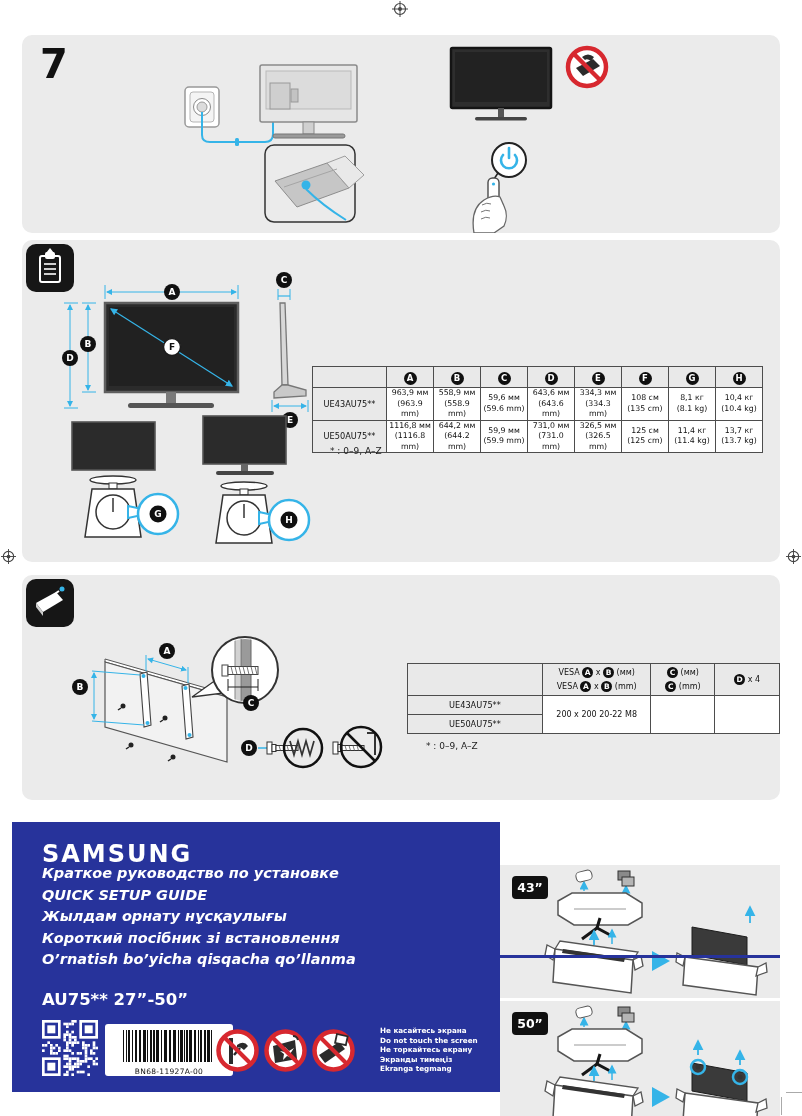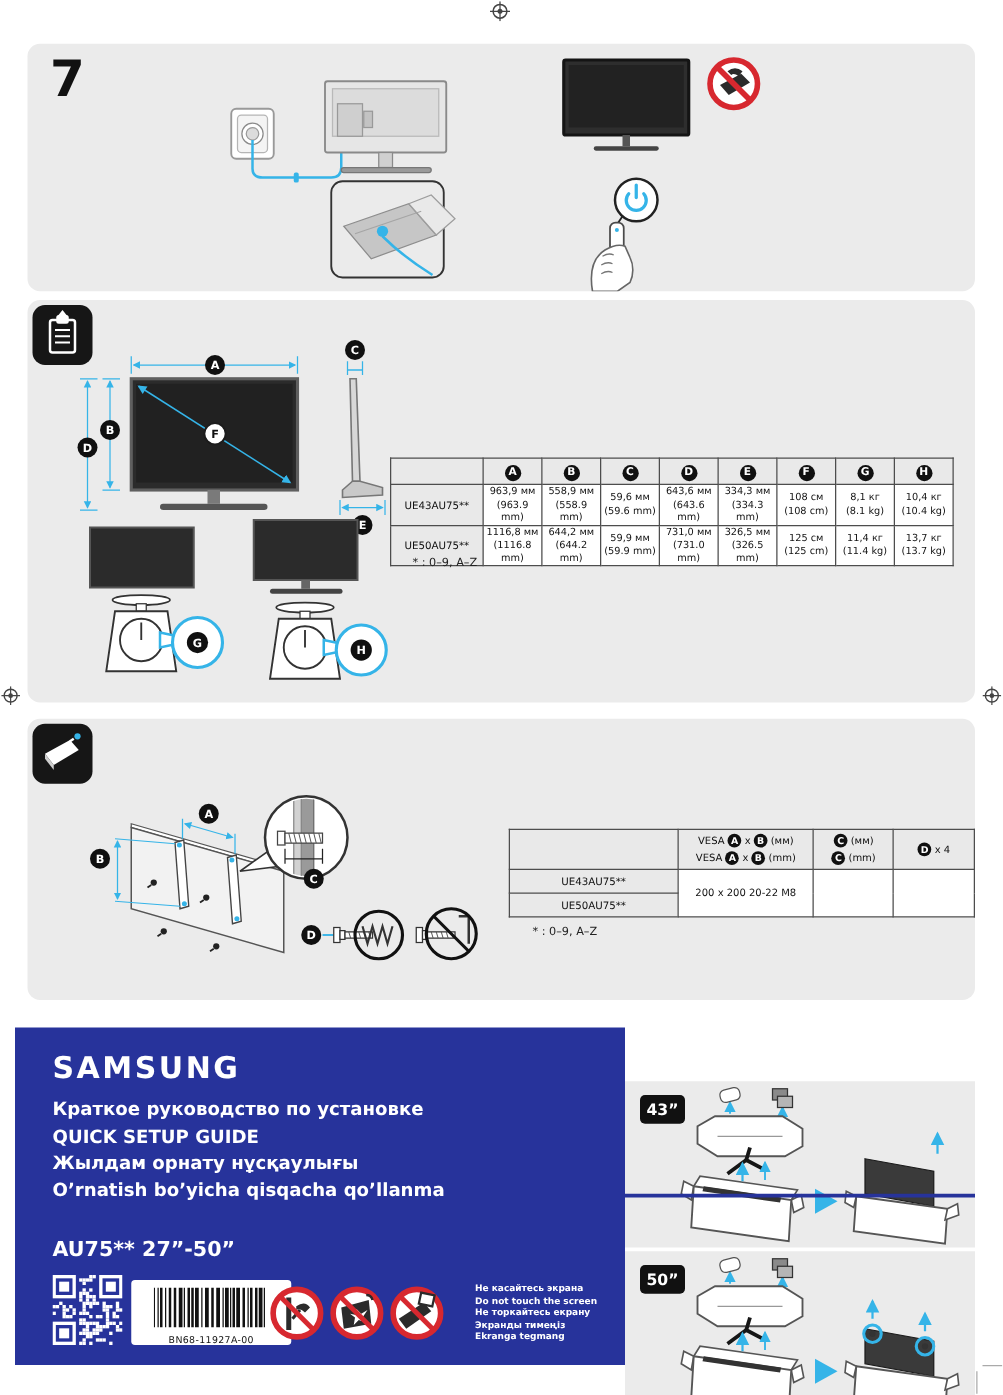--- a/index.html
+++ b/index.html
@@ -35,21 +35,21 @@
   .vesa-table th,.vesa-table td{border:1px solid #4d4d4d;text-align:center;vertical-align:middle;
       font-size:8px;color:#111;padding:0;}
   .vesa-table th{height:32px;background:#e9e9e9;font-weight:normal;line-height:14px;}
   .vesa-table td{height:19px;background:#fff;}
   .vesa-table td.model{background:#e9e9e9;font-size:8.2px;}
   .c1{width:137px;} .c2{width:111px;} .c3{width:65px;} .c4{width:66px;}
 
   
   .blue-panel{position:absolute;left:12px;top:822px;width:488px;height:270px;background:var(--samsung-blue);color:#fff;}
   .brand{position:absolute;left:30px;top:18px;font-size:24px;font-weight:bold;letter-spacing:2px;}
-  .titles{position:absolute;left:30px;top:56px;list-style:none;}
+  .titles{position:absolute;left:30px;top:41px;list-style:none;font-style:italic;}
   .titles li{font-size:14.5px;font-weight:bold;line-height:21.5px;white-space:nowrap;}
   .model-range{position:absolute;left:30px;top:168px;font-size:16.5px;font-weight:bold;}
   .qr{position:absolute;left:30px;top:198px;}
   .barcode{position:absolute;left:93px;top:202px;width:128px;height:52px;background:#fff;border-radius:3px;color:#111;text-align:center;}
   .barcode-text{font-size:7.5px;margin-top:1px;letter-spacing:0.3px;}
   .warn-icon{position:absolute;top:206px;}
   .warn-texts{position:absolute;left:368px;top:204px;list-style:none;}
   .warn-texts li{font-size:7.2px;font-weight:bold;line-height:9.6px;white-space:nowrap;}
 
   .pack-panel{position:absolute;left:500px;width:280px;background:var(--panel-gray);margin-top:43px;}
@@ -294,21 +294,21 @@
             <td>
               <div>643,6 мм</div>
               <div>(643.6 mm)</div>
             </td>
             <td>
               <div>334,3 мм</div>
               <div>(334.3 mm)</div>
             </td>
             <td>
               <div>108 см</div>
-              <div>(108 cm)</div>
+              <div>(135 cm)</div>
             </td>
             <td>
               <div>8,1 кг</div>
               <div>(8.1 kg)</div>
             </td>
             <td>
               <div>10,4 кг</div>
               <div>(10.4 kg)</div>
             </td>
           </tr>
@@ -482,20 +482,21 @@
       </table>
     <div class="footnote" style="left:388px;top:166px">* : 0–9, A–Z</div>
   </div>
 
   <div class="blue-panel">
     <div class="brand">SAMSUNG</div>
     <ul class="titles">
       <li>Краткое руководство по установке</li>
       <li>QUICK SETUP GUIDE</li>
       <li>Жылдам орнату нұсқаулығы</li>
+      <li>Короткий посібник зі встановлення</li>
       <li>O’rnatish bo’yicha qisqacha qo’llanma</li>
     </ul>
     <div class="model-range">AU75** 27”-50”</div>
 
     <svg class="qr" width="56" height="56" viewBox="0 0 56 56">
       <g id="qr-modules">
           <rect x="29.333333333333332" y="0" width="2.6666666666666665" height="2.6666666666666665" fill="#fff"></rect>
           <rect x="32" y="0" width="2.6666666666666665" height="2.6666666666666665" fill="#fff"></rect>
           <rect x="21.333333333333332" y="2.6666666666666665" width="2.6666666666666665" height="2.6666666666666665" fill="#fff"></rect>
           <rect x="24" y="2.6666666666666665" width="2.6666666666666665" height="2.6666666666666665" fill="#fff"></rect>

